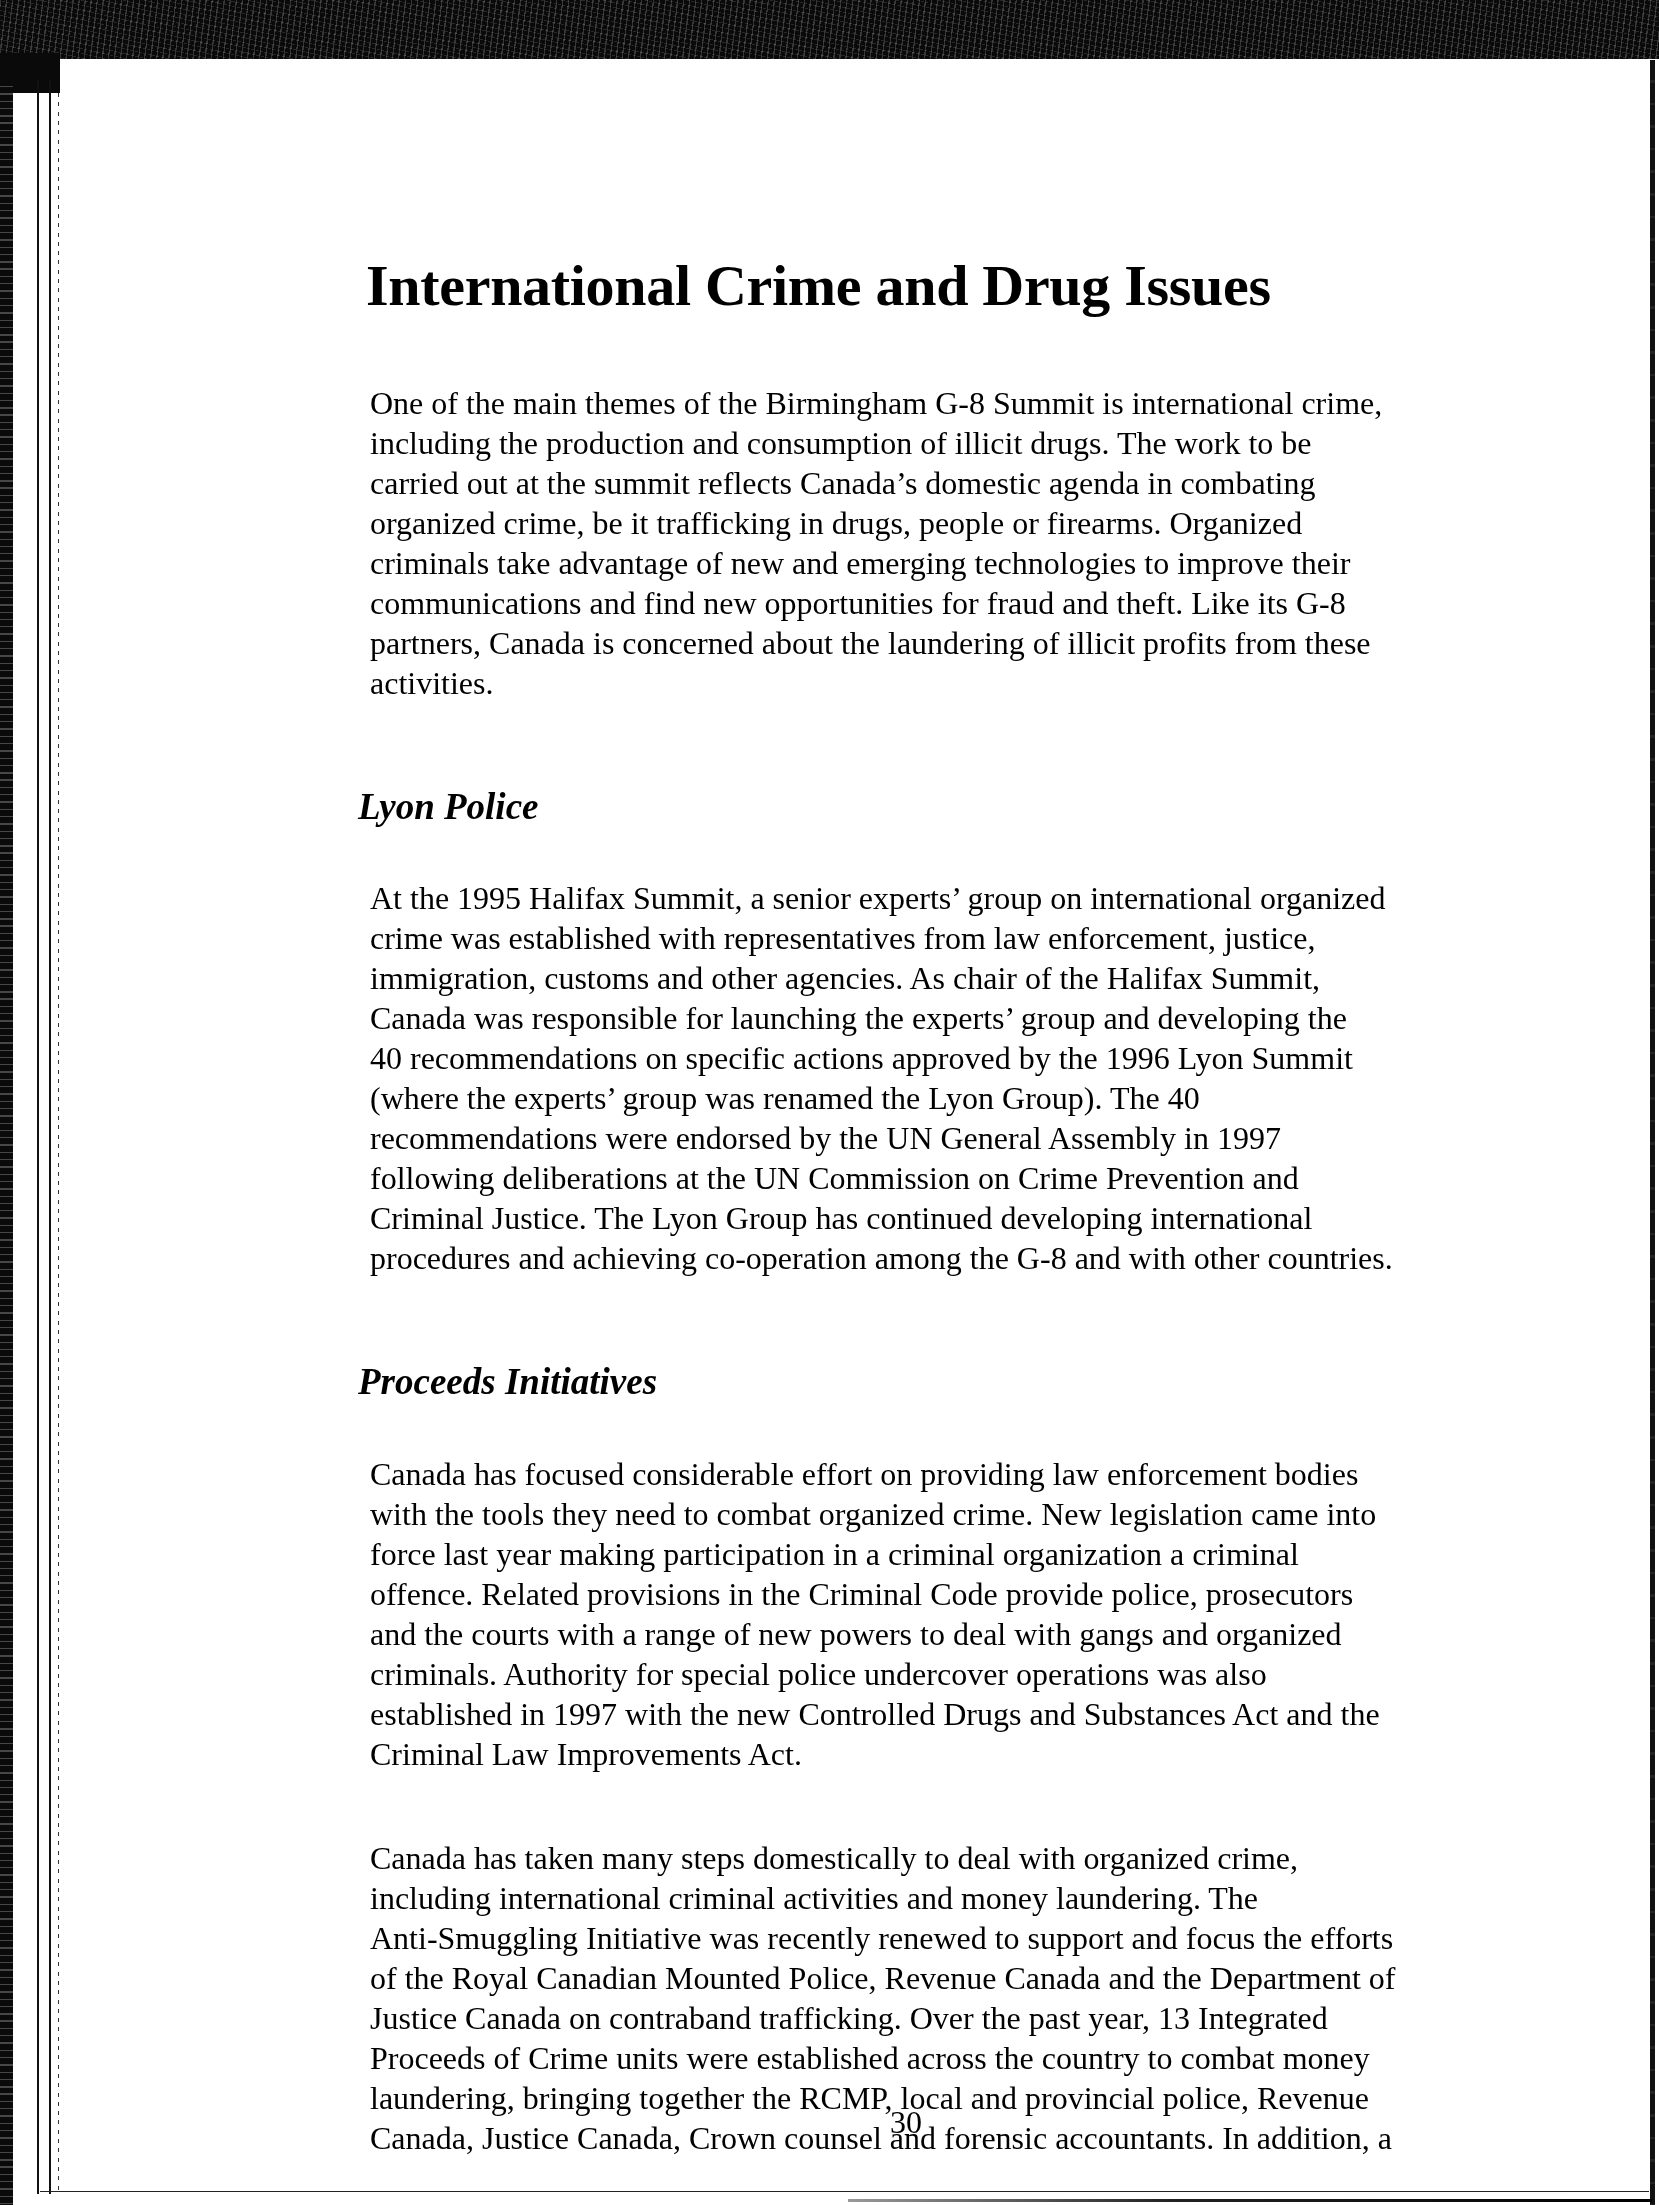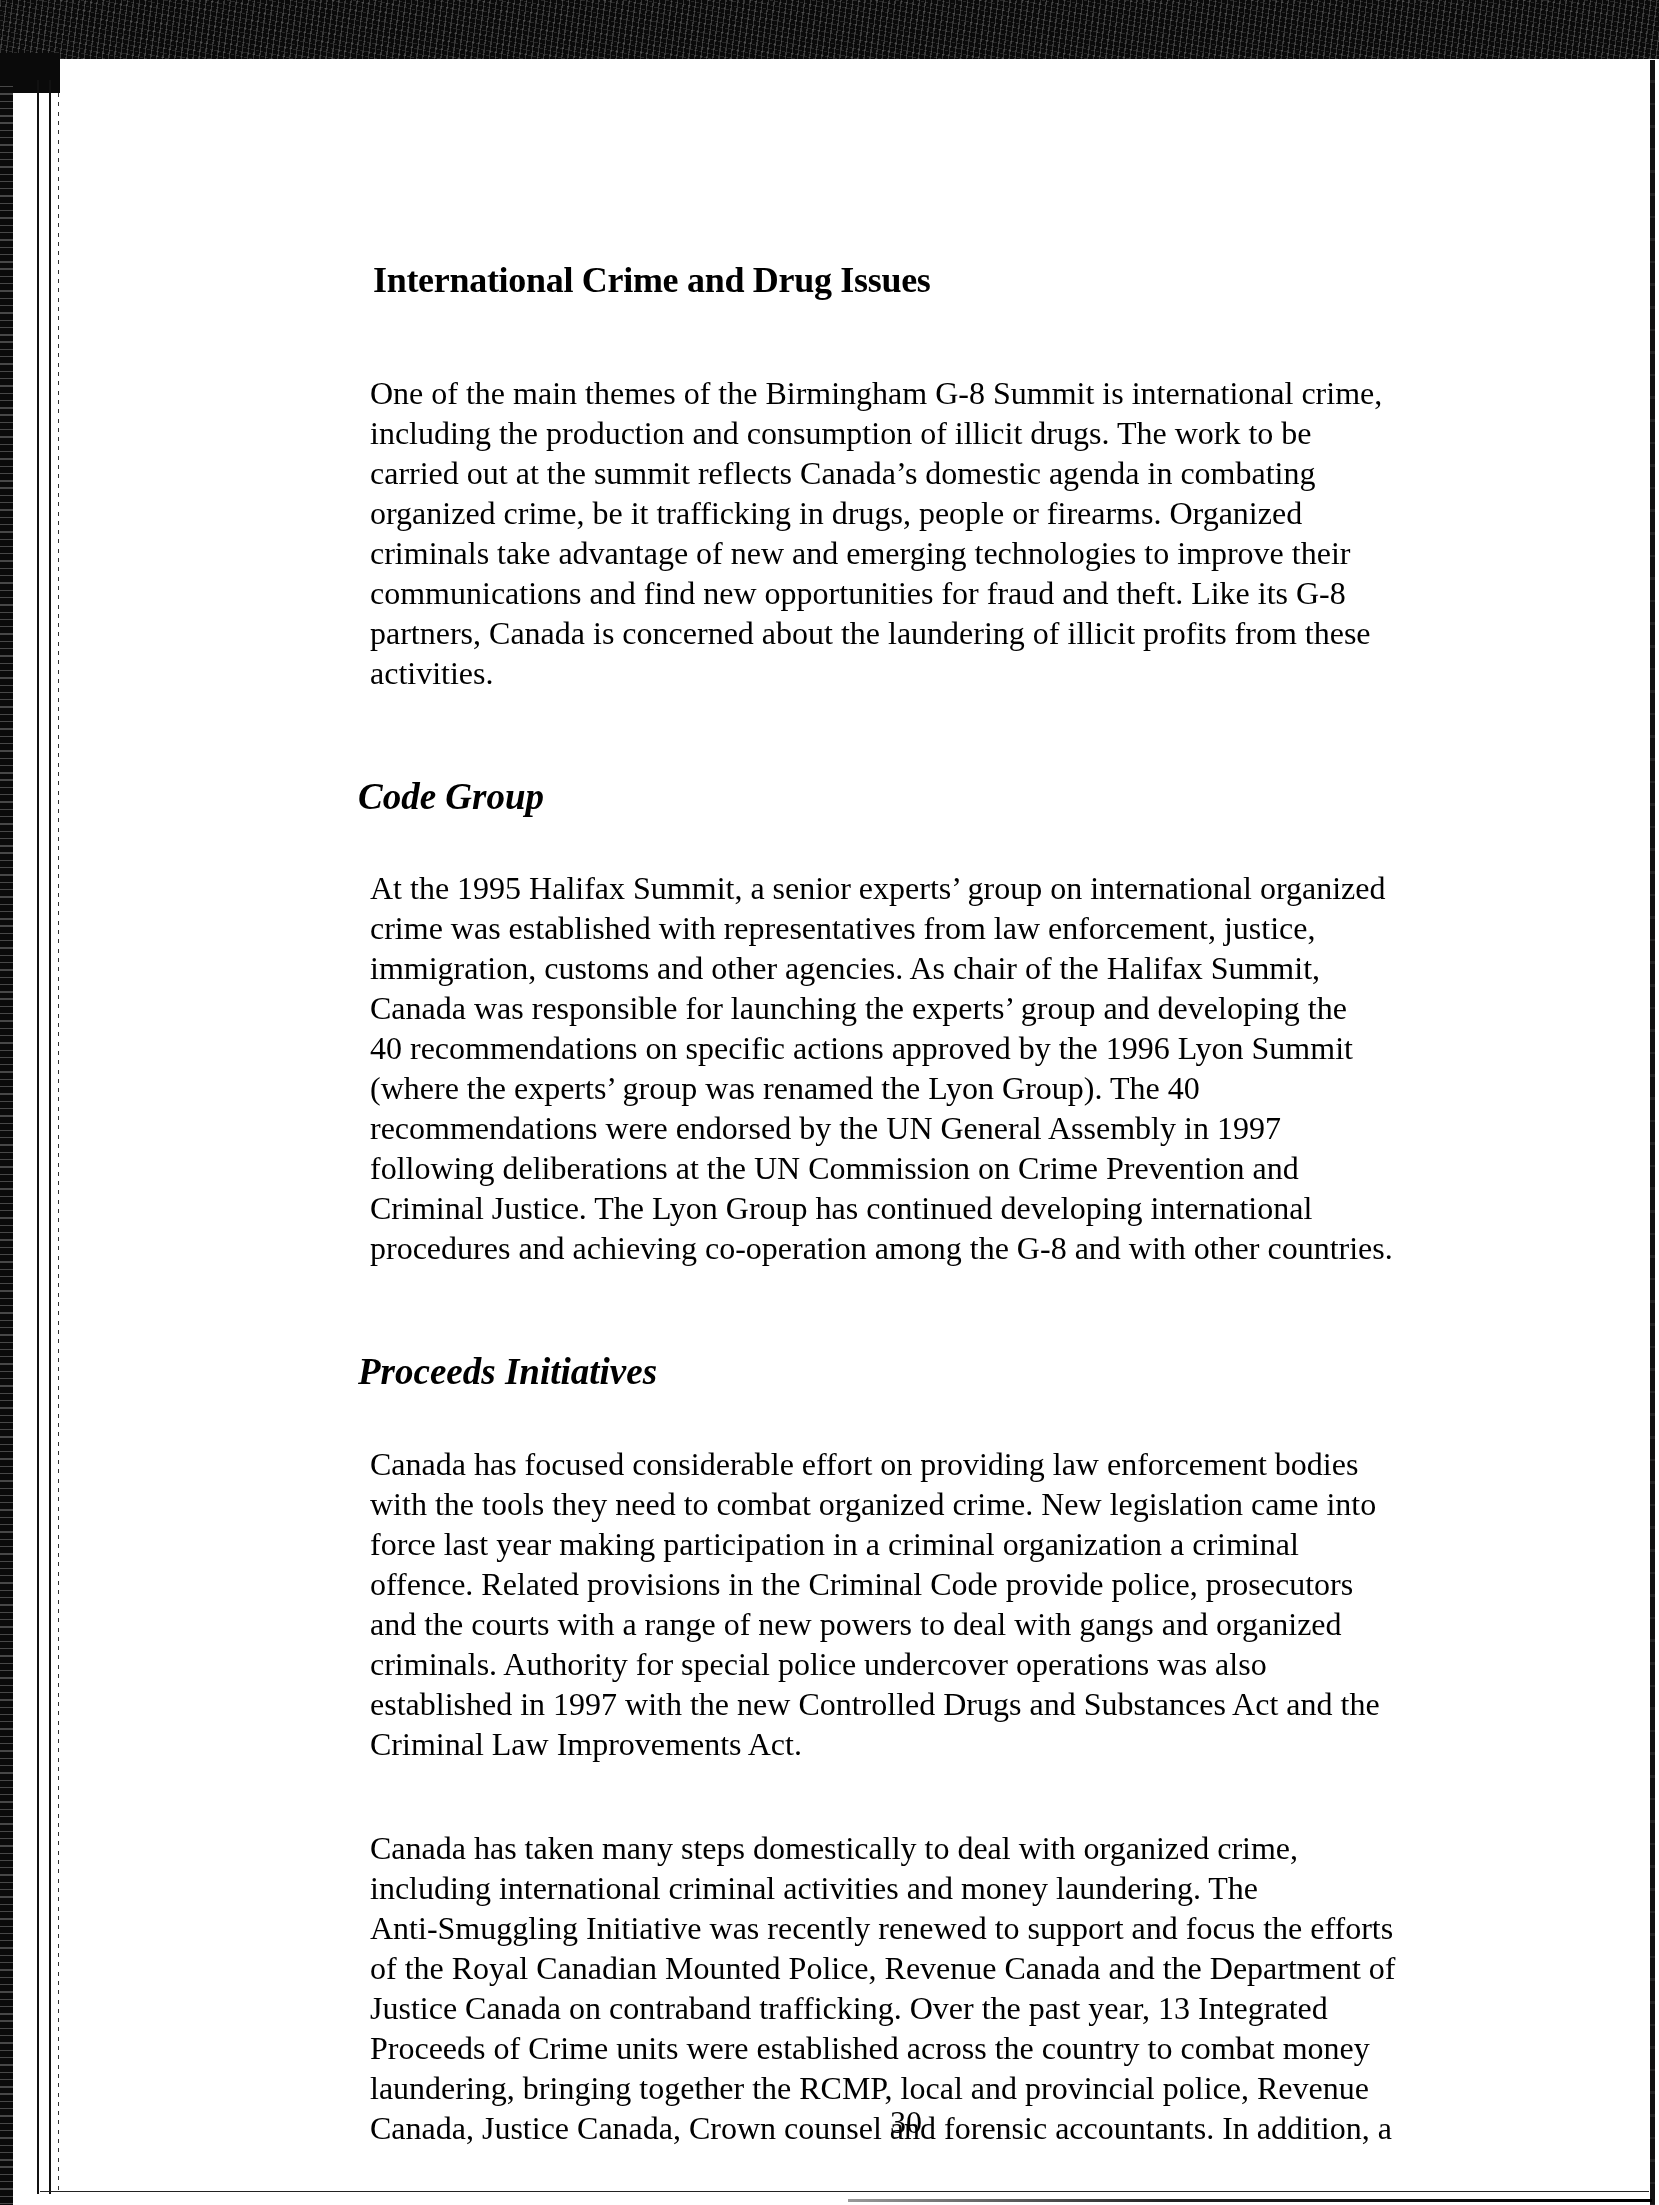--- a/index.html
+++ b/index.html
@@ -33,21 +33,21 @@
   .rule-right { position: absolute; left: 1650px; top: 60px; width: 5.3px; height: 2145px;
     background: repeating-linear-gradient(180deg, #111 0 20px, #222 20px 22.6px); }
   .rule-bottom-1 { position: absolute; left: 40px; top: 2191px; width: 1609px; height: 1.3px; background: #222; }
   .rule-bottom-2 { position: absolute; left: 848px; top: 2199px; width: 804px; height: 3.3px;
     background: linear-gradient(90deg, #999 0%, #222 40%, #000 100%); }
 
   .content {
     position: absolute; left: 358px; top: 246px; width: 1097px;
   }
   h1.page-title {
-    margin: 15px; font-size: 36px; font-weight: bold; line-height: 1.1;
+    margin: 8px; font-size: 58px; font-weight: bold; line-height: 1.1;
     letter-spacing: -0.3px;
   }
   h2.section-heading {
     margin: 0; font-size: 37px; font-weight: normal; font-style: italic;
     line-height: 1.1; font-weight: bold;
   }
   p.body-paragraph {
     margin: 12px; font-size: 32px; line-height: 40px; white-space: pre-line;
   }
   .gap-title { height: 45px; }
@@ -80,21 +80,21 @@
 including the production and consumption of illicit drugs. The work to be
 carried out at the summit reflects Canada’s domestic agenda in combating
 organized crime, be it trafficking in drugs, people or firearms. Organized
 criminals take advantage of new and emerging technologies to improve their
 communications and find new opportunities for fraud and theft. Like its G-8
 partners, Canada is concerned about the laundering of illicit profits from these
 activities.</p>
 
   <div class="gap-section"></div>
   <section>
-    <h2 class="section-heading">Code Group</h2>
+    <h2 class="section-heading">Lyon Police</h2>
     <div class="gap-heading"></div>
     <p class="body-paragraph">At the 1995 Halifax Summit, a senior experts’ group on international organized
 crime was established with representatives from law enforcement, justice,
 immigration, customs and other agencies. As chair of the Halifax Summit,
 Canada was responsible for launching the experts’ group and developing the
 40 recommendations on specific actions approved by the 1996 Lyon Summit
 (where the experts’ group was renamed the Lyon Group). The 40
 recommendations were endorsed by the UN General Assembly in 1997
 following deliberations at the UN Commission on Crime Prevention and
 Criminal Justice. The Lyon Group has continued developing international

